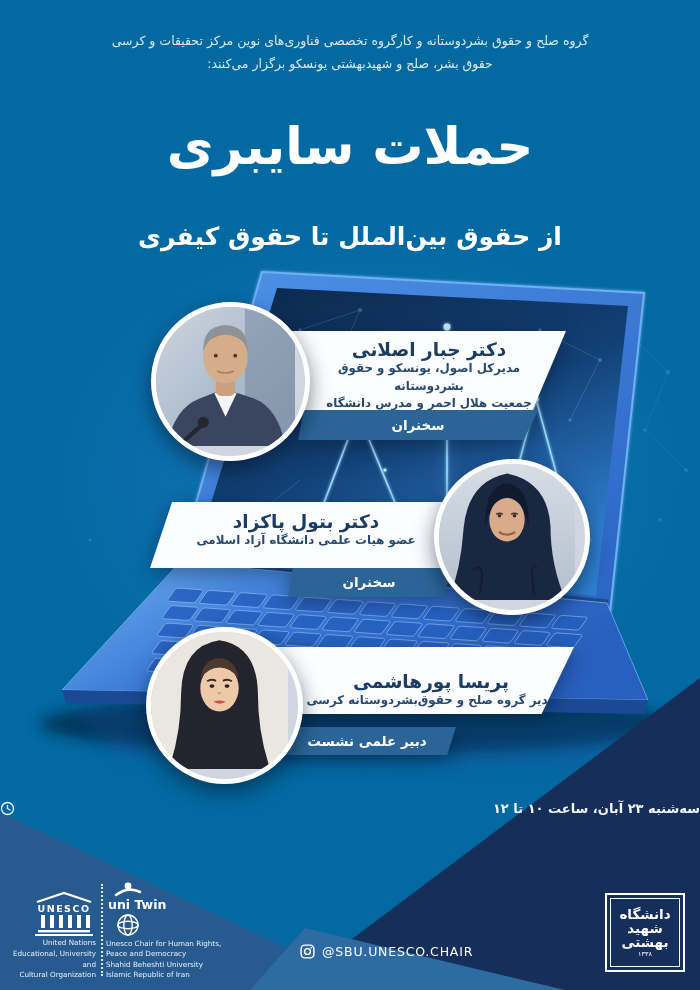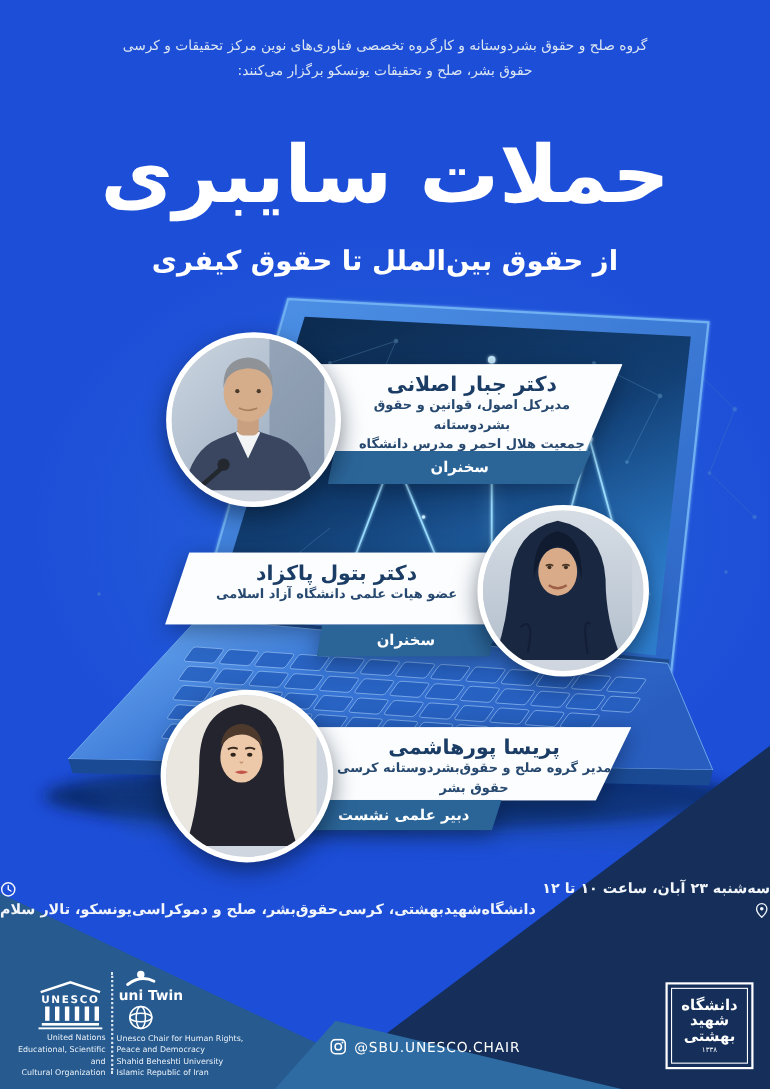--- a/index.html
+++ b/index.html
@@ -1,26 +1,26 @@
 <!DOCTYPE html>
 <html lang="fa"><head>
 <meta charset="utf-8">
 <style>
   html,body{margin:0;padding:0;background:#222;}
   .poster{
     position:relative;width:700px;height:990px;margin:0 auto;
-    background:#1d4ed8;overflow:hidden;
+    background:#0369a1;overflow:hidden;
     font-family:"DejaVu Sans",sans-serif;
   }
   .abs{position:absolute;}
   
   .org-lines{left:0;top:30px;width:700px;text-align:center;direction:rtl;
     color:#dce7f1;font-size:12.5px;line-height:1.8;}
   .main-title{left:0;top:116px;width:700px;text-align:center;direction:rtl;
-    color:#ffffff;font-size:72px;font-weight:bold;line-height:1.2;}
+    color:#ffffff;font-size:51px;font-weight:bold;line-height:1.2;}
   .sub-title{left:0;top:222px;width:700px;text-align:center;direction:rtl;
     color:#ffffff;font-size:25px;font-weight:bold;}
   
   svg.laptop{left:0;top:210px;}
   #keyboard rect{fill:rgba(38,95,190,.85);stroke:rgba(168,208,250,.75);stroke-width:.6;}
   
   .card-shadow{filter:drop-shadow(0 5px 10px rgba(3,15,32,.4));}
   .panel{background:#fbfdff;}
   .panel .txt{direction:rtl;text-align:center;}
   .panel .name{font-size:18.5px;font-weight:bold;color:#1b3c65;}
@@ -38,22 +38,22 @@
       clip-path:polygon(2.5% 0,100% 0,94% 100%,0 100%);}
   .a1{left:151px;top:302px;width:149px;height:149px;}
   
   .p2{left:150px;top:502px;width:340px;height:66px;
       clip-path:polygon(6.5% 0,100% 0,100% 100%,0 100%);padding-top:9px;box-sizing:border-box;}
   .p2 .txt{padding:0 62px 0 34px;}
   .b2{left:288px;top:568px;width:162px;height:29px;line-height:29px;
       clip-path:polygon(3% 0,100% 0,97% 100%,0 100%);}
   .a2{left:434px;top:459px;width:146px;height:146px;}
   
-  .p3{left:232px;top:661px;width:342px;height:67px;
-      clip-path:polygon(0 0,100% 0,90.5% 100%,0 100%);padding-top:8px;box-sizing:border-box;}
+  .p3{left:232px;top:647px;width:342px;height:67px;
+      clip-path:polygon(0 0,100% 0,90.5% 100%,0 100%);padding-top:24px;box-sizing:border-box;}
   .p3 .txt{padding:0 14px 0 70px;}
   .b3{left:278px;top:727px;width:178px;height:28px;line-height:28px;
       clip-path:polygon(3% 0,100% 0,95% 100%,0 100%);}
   .a3{left:146px;top:627px;width:147px;height:147px;}
   
   .event-line{left:0;width:700px;display:flex;justify-content:space-between;align-items:center;
     gap:8px;color:#f2f6fa;font-size:13px;font-weight:bold;}
   .event-line .fa{direction:rtl;}
   .ev1{top:801px;}
   .ev2{top:820px;}
@@ -250,30 +250,30 @@
 
     <polygon points="62,690 648,700 645,714 66,703" fill="#1b4a94"></polygon>
   </svg>
 
   <div class="abs f-left"></div>
   <div class="abs f-right"></div>
   <div class="abs f-accent"></div>
 
   <div class="abs org-lines">
     <div>گروه صلح و حقوق بشردوستانه و کارگروه تخصصی فناوری‌های نوین مرکز تحقیقات و کرسی</div>
-    <div>حقوق بشر، صلح و تحقیقات یونسکو برگزار می‌کنند:</div>
+    <div>حقوق بشر، صلح و شهیدبهشتی یونسکو برگزار می‌کنند:</div>
   </div>
   <div class="abs main-title">حملات سایبری</div>
   <div class="abs sub-title">از حقوق بین‌الملل تا حقوق کیفری</div>
 
   <div class="abs card-shadow" style="left:0;top:0;">
     <div class="abs panel p1">
       <div class="txt">
         <div class="name">دکتر جبار اصلانی</div>
-        <div class="sub">مدیرکل اصول، قوانین و حقوق بشردوستانه</div>
+        <div class="sub">مدیرکل اصول، یونسکو و حقوق بشردوستانه</div>
         <div class="sub">جمعیت هلال احمر و مدرس دانشگاه</div>
       </div>
     </div>
     <div class="abs band b1">سخنران</div>
   </div>
   <div class="abs avatar a1">
     <svg viewBox="0 0 100 100" width="139" height="139">
       <defs>
           <linearGradient id="bg1" x1="0" y1="0" x2="1" y2="1">
         <stop offset="0%" stop-color="#cdd6e1"></stop>
@@ -351,45 +351,38 @@
     </svg>
   </div>
 
   <div class="abs event-line ev1">
     <svg class="line-icon" viewBox="0 0 16 16">
       <circle cx="8" cy="8" r="6.4" fill="none" stroke="#f2f6fa" stroke-width="1.4"></circle>
       <path d="M8,4.6 L8,8 L10.6,9.6" fill="none" stroke="#f2f6fa" stroke-width="1.4" stroke-linecap="round"></path>
     </svg>
     <span class="fa">سه‌شنبه ۲۳ آبان، ساعت ۱۰ تا ۱۲</span>
   </div>
-  <div class="abs event-line ev2">
-    <span class="fa">دانشگاه‌شهیدبهشتی، کرسی‌حقوق‌بشر، صلح و دموکراسی‌یونسکو، تالار سلام</span>
-    <svg class="line-icon" viewBox="0 0 16 16">
-      <path d="M8,1.6 C5.2,1.6 3,3.8 3,6.6 C3,10.4 8,14.8 8,14.8 S13,10.4 13,6.6 C13,3.8 10.8,1.6 8,1.6 Z" fill="none" stroke="#f2f6fa" stroke-width="1.3"></path>
-      <circle cx="8" cy="6.6" r="1.7" fill="#f2f6fa"></circle>
-    </svg>
-  </div>
 
   <svg class="abs logo-svg" style="left:34px;top:891px;" width="60" height="45" viewBox="0 0 60 45">
     <polyline points="3,11 30,2 57,11" fill="none" stroke="#fff" stroke-width="2.2"></polyline>
     <text x="30" y="21" text-anchor="middle" font-size="9.5" font-weight="bold" letter-spacing="1.5">UNESCO</text>
     <g fill="#fff">
       <rect x="7" y="24" width="4" height="13"></rect>
         <rect x="16" y="24" width="4" height="13"></rect>
       <rect x="25" y="24" width="4" height="13"></rect>
         <rect x="34" y="24" width="4" height="13"></rect>
       <rect x="43" y="24" width="4" height="13"></rect>
         <rect x="52" y="24" width="4" height="13"></rect>
       <rect x="4" y="39" width="52" height="2.4"></rect>
         <rect x="1" y="43" width="58" height="2"></rect>
     </g>
   </svg>
   <div class="abs unesco-caption">
     <div>United Nations</div>
-    <div>Educational, Scientific and</div>
+    <div>Educational, University and</div>
     <div>Cultural Organization</div>
   </div>
 
   <div class="abs divider"></div>
 
   <svg class="abs logo-svg" style="left:106px;top:880px;" width="70" height="58" viewBox="0 0 70 58">
     <circle cx="22" cy="6" r="3.4" fill="#fff"></circle>
     <path d="M10,15 Q22,6 34,12" fill="none" stroke="#fff" stroke-width="2.6" stroke-linecap="round"></path>
     <text x="2" y="29" font-size="12.5" font-weight="bold">uni Twin</text>
     <g fill="none" stroke="#fff" stroke-width="1.4">

